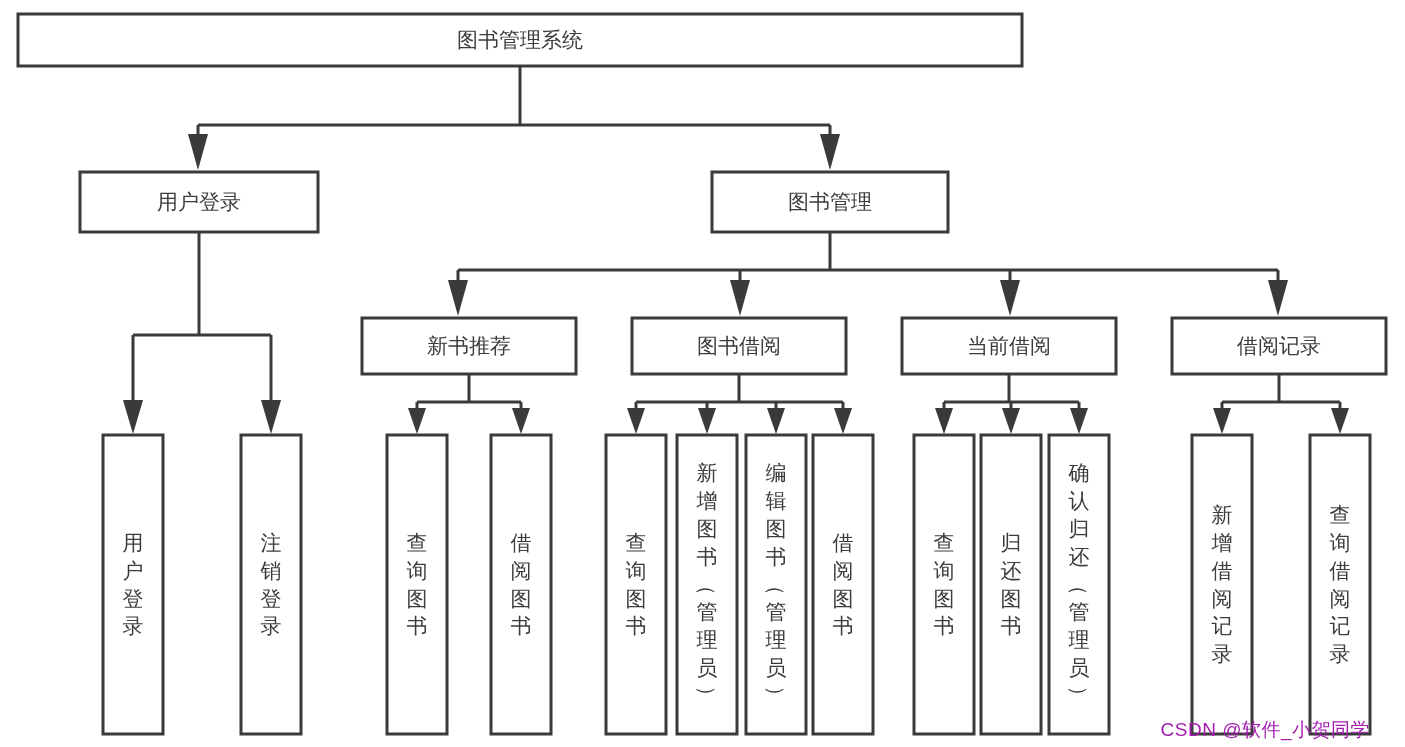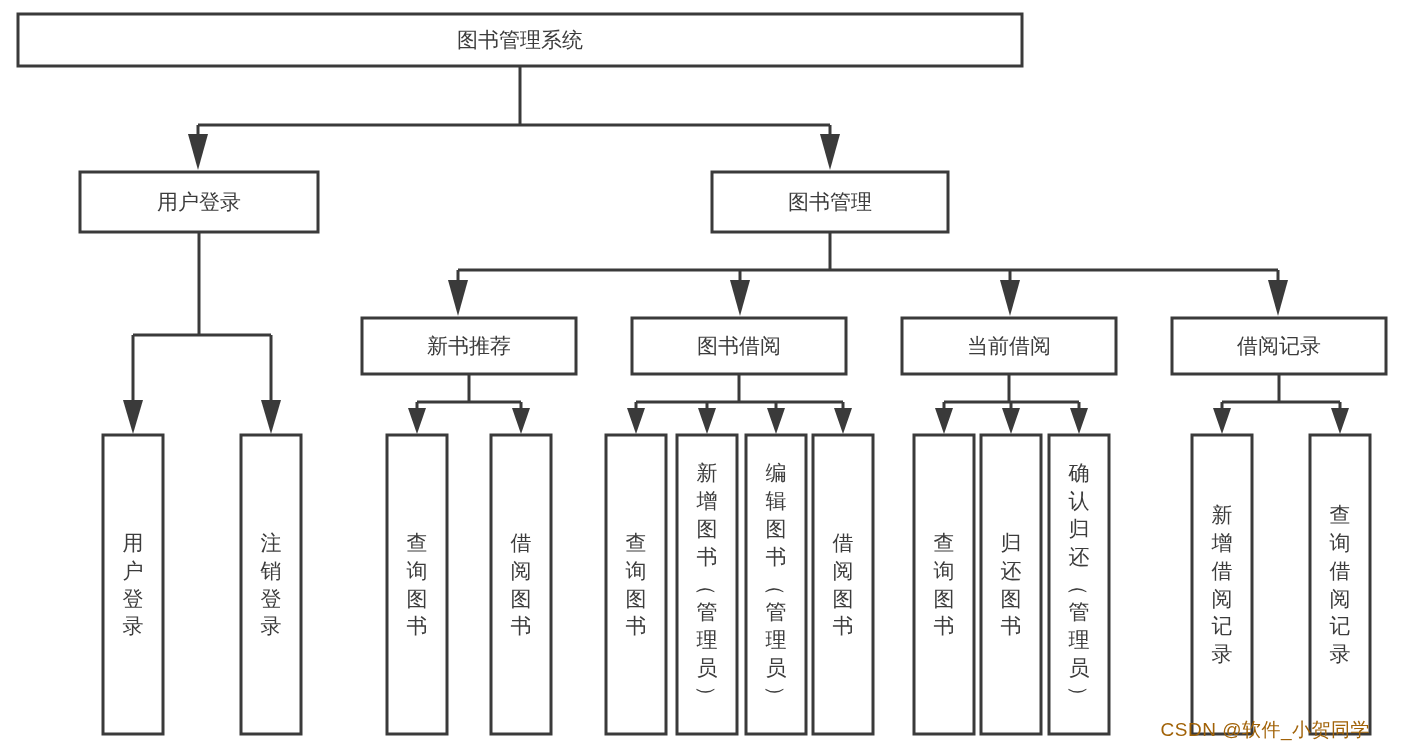--- a/index.html
+++ b/index.html
@@ -63,21 +63,21 @@
     white-space: nowrap;
   }
   .vlabel .ch { display: block; }
   .vlabel .ch.rot { transform: rotate(90deg); }
   .watermark {
     position: absolute;
     right: 6px;
     bottom: 4px;
     font-family: "Liberation Sans", "DejaVu Sans", sans-serif;
     font-size: 19px;
-    color: #a16207;
+    color: #a21caf;
     letter-spacing: 0.5px;
     white-space: nowrap;
   }
 </style>
 </head>
 <body>
 
 <div id="diagram-root">
 
   <svg id="flow" viewBox="0 0 1405 747">

